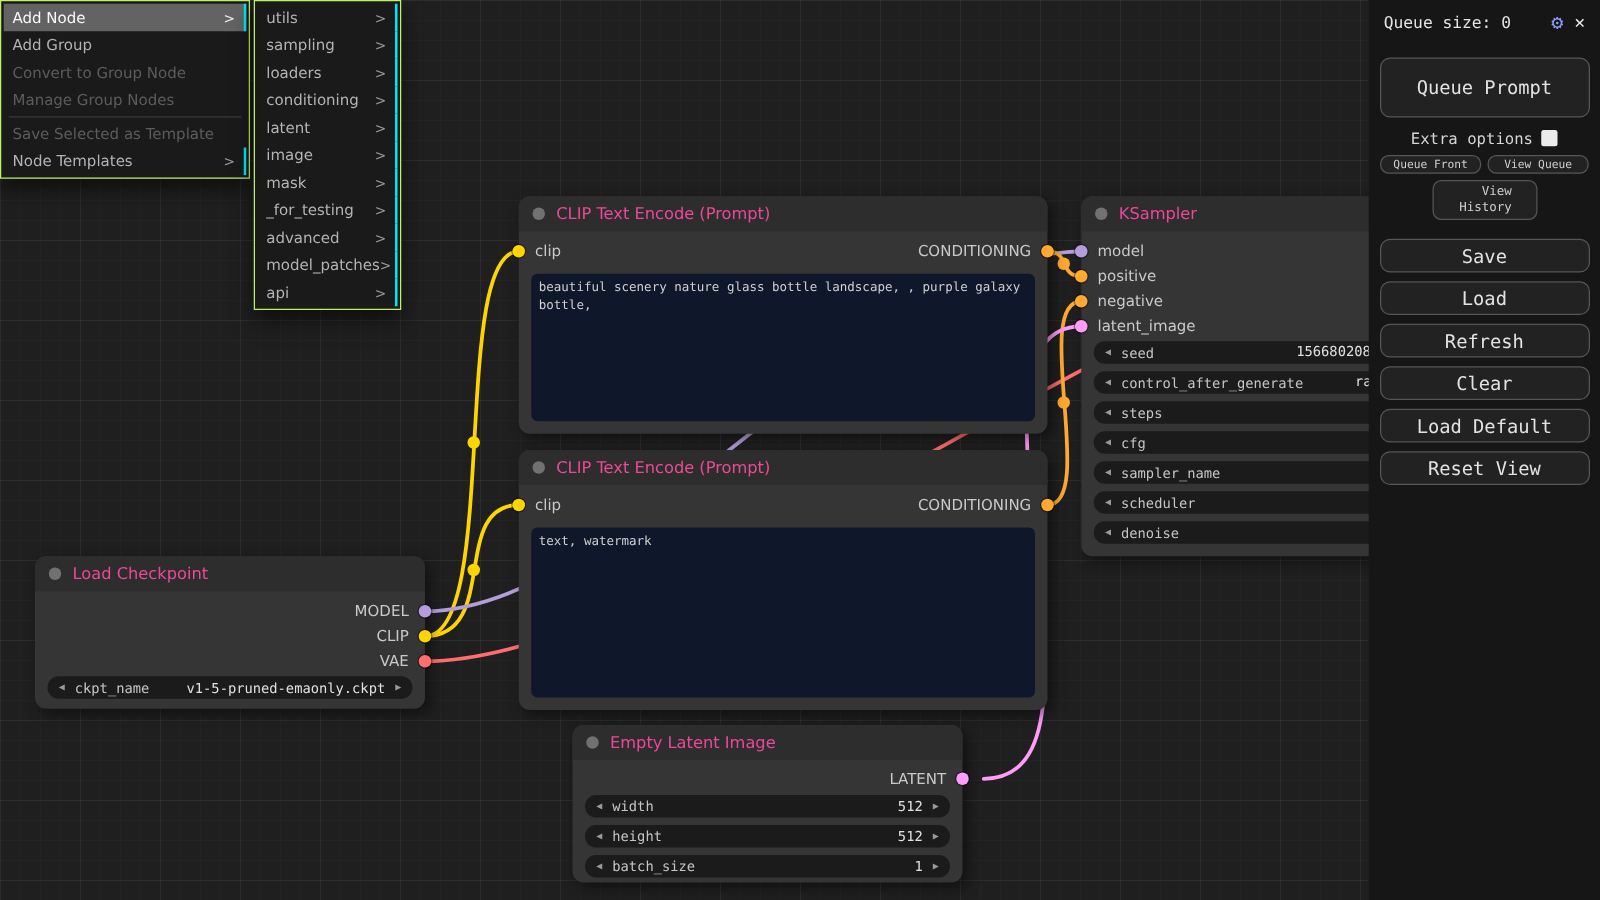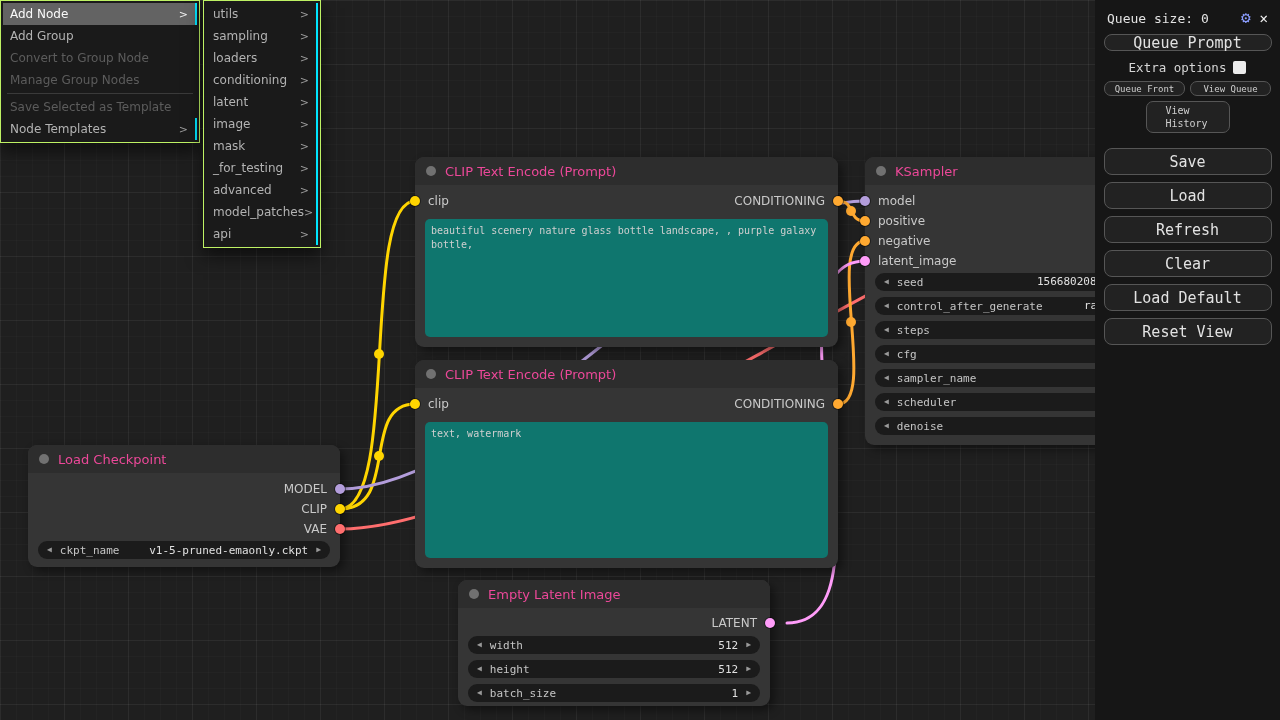--- a/index.html
+++ b/index.html
@@ -24,45 +24,45 @@
   .node-title{font-size:13px;color:#ec4899;white-space:nowrap}
   .slot{position:absolute;height:20px;display:flex;align-items:center;gap:8px;font-size:12px;color:#c9c9c9;white-space:nowrap}
   .slot.in{left:-5px}
   .slot.out{right:-5px}
   .pin{width:10px;height:10px;border-radius:50%;flex:none;box-shadow:0 0 0 1px rgba(0,0,0,.4)}
   .pin-clip{background:#FFD500}
   .pin-model{background:#B39DDB}
   .pin-vae{background:#FF6E6E}
   .pin-cond{background:#FFA931}
   .pin-latent{background:#FF9CF9}
-  .node-text{position:absolute;left:10px;right:10px;background:#0f766e;border-radius:5px;padding:5px 6px;
+  .node-text{position:absolute;left:10px;right:10px;background:#0f172a;border-radius:5px;padding:5px 6px;
     font-family:"DejaVu Sans Mono",monospace;font-size:10px;line-height:1.35;color:#cfcfcf;white-space:pre-wrap;word-break:break-word}
   .widget{position:absolute;left:10px;height:18px;display:flex;align-items:center;background:#1b1b1b;border-radius:9px;
     padding:0 9px;font-family:"DejaVu Sans Mono",monospace;font-size:11px;color:#c5c5c5;overflow:hidden;cursor:pointer}
   .widget.stretch{right:10px}
   .ks .widget{width:300px}
   .warrow{font-size:8px;color:#9a9a9a;flex:none;line-height:1}
   .wlabel{margin-left:8px;white-space:nowrap}
   .wvalue{margin-left:auto;margin-right:8px;color:#e0e0e0;white-space:nowrap}
   .wvalue.abs{position:absolute;margin:0;top:2px}
 
   
   .sidebar{position:absolute;top:0;right:0;width:185px;height:100%;background:#161616;z-index:50;display:flex;flex-direction:column;align-items:center;font-family:"DejaVu Sans Mono",monospace;color:#ddd}
   .sb-row1{width:100%;display:flex;align-items:center;padding:10px 12px 0;gap:9px}
   .sb-qsize{font-size:13px;flex:1;color:#e3e3e3}
   .gear{color:#8c9eff;font-size:16px;line-height:1;cursor:pointer}
   .close-x{color:#f2f2f2;font-size:14px;line-height:1;cursor:pointer}
   .btn{background:#222;border:1px solid #565656;border-radius:8px;color:#e2e2e2;display:flex;align-items:center;justify-content:center;cursor:pointer;font-family:inherit}
-  .btn-queue{width:168px;height:17px;font-size:15px;margin-top:8px}
+  .btn-queue{width:168px;height:48px;font-size:15px;margin-top:20px}
   .sb-extra{display:flex;align-items:center;gap:7px;margin-top:9px;font-size:12.5px;color:#d5d5d5}
   .checkbox{width:13px;height:13px;background:#ececec;border-radius:2px;cursor:pointer}
   .sb-smallrow{display:flex;gap:5px;margin-top:6px}
   .btn-small{width:81px;height:15px;font-size:9px;border-radius:7px;color:#cfcfcf}
   .btn-history{width:84px;height:32px;font-size:10px;margin-top:5px;border-radius:7px;color:#cfcfcf}
-  .btn-history span{display:block;width:44px;text-align:left;line-height:1.35;white-space:normal}
+  .btn-history span{display:block;width:44px;text-align:right;line-height:1.35;white-space:normal}
   .btn-big{width:168px;height:27px;font-size:15px;margin-top:7px}
   .btn-big.first{margin-top:15px}
 
   
   .ctxmenu{position:absolute;z-index:100;background:rgba(26,26,26,.97);border:1px solid #bef264;padding:2px;box-shadow:0 8px 16px rgba(0,0,0,.55);font-size:12px;color:#b3b3b3}
   .ctxmenu .entry{height:22px;display:flex;align-items:center;padding:0 7px;cursor:pointer}
   .entry .arrow{margin-left:auto;font-size:11px;color:#9c9c9c}
   .entry.hassub{border-right:2px solid #00E5FF}
   .entry.disabled{color:#5c5c5c;cursor:default}
   .entry.hl{background:#636363;color:#fafafa}

